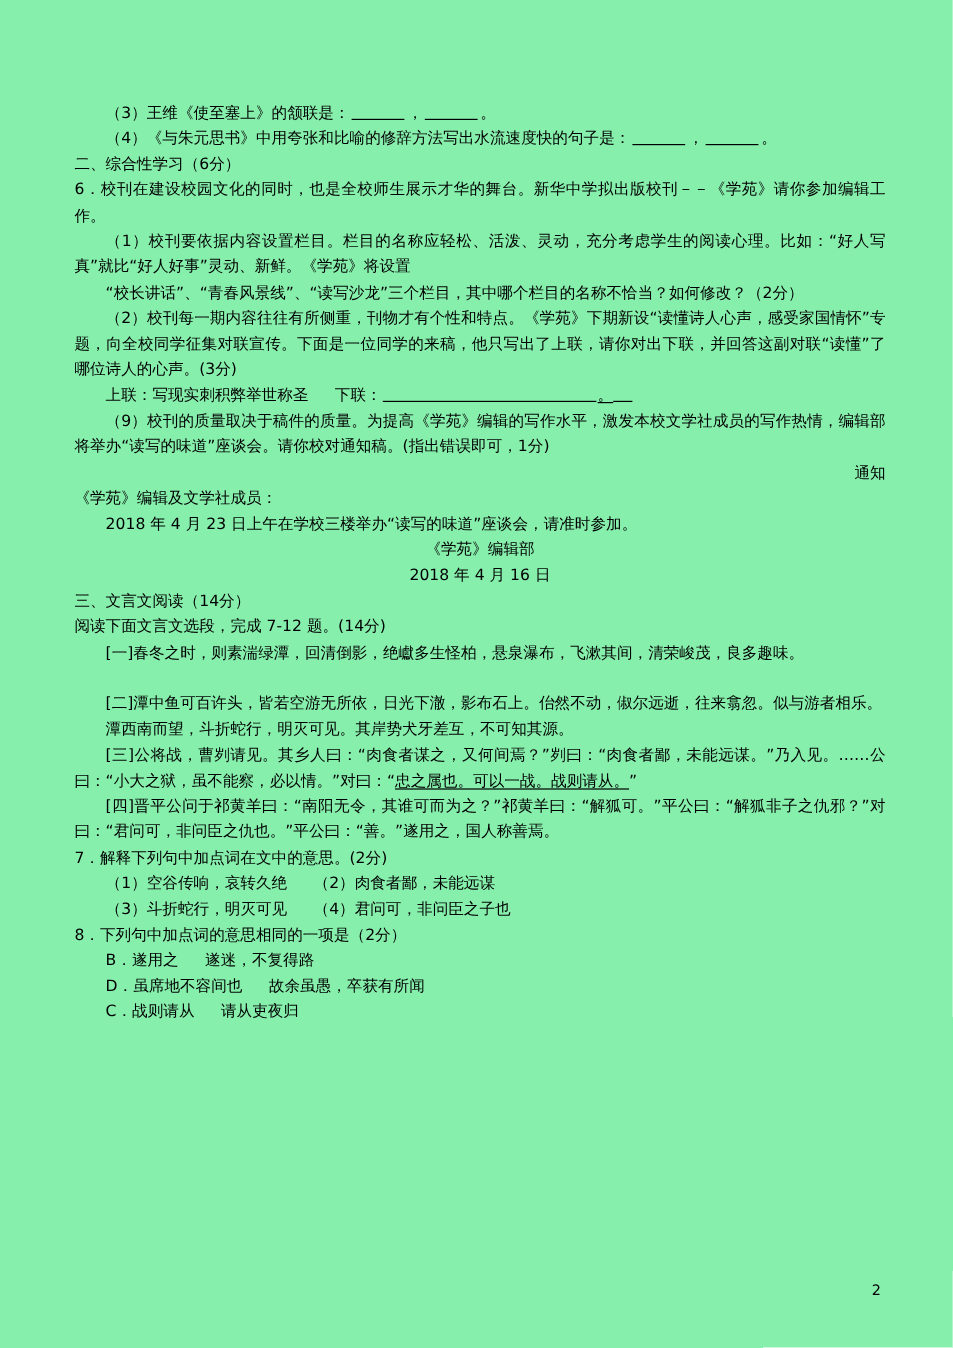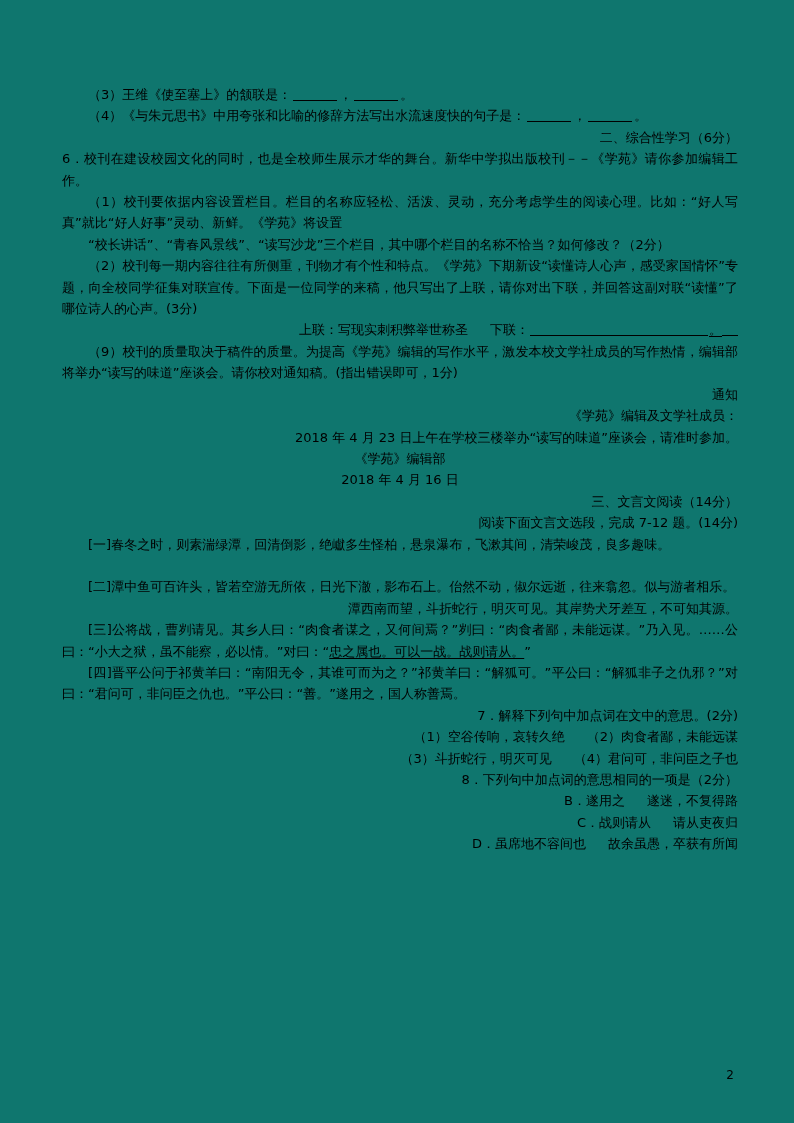--- a/index.html
+++ b/index.html
@@ -10,21 +10,21 @@
   }
   body {
     font-family: "DejaVu Sans", "Liberation Sans", sans-serif;
     color: #000000;
   }
   .page {
     position: relative;
     width: 794px;
     height: 1123px;
     margin: 0 auto;
-    background: #0f766e;
+    background: #86efac;
     box-sizing: border-box;
     overflow: hidden;
   }
   .content {
     position: absolute;
     left: 62px;
     top: 84px;
     width: 676px;
   }
   
@@ -35,21 +35,21 @@
     text-justify: inter-ideograph;
     letter-spacing: 0px;
     word-wrap: break-word;
     white-space: normal;
   }
   .ind1 { text-indent: 26px; }
   .ind0 { text-indent: 0px; }
   .pad-l { padding-left: 26px; }
   .center { text-align: right; text-indent: 0; }
   .right { text-align: center; text-indent: 0; }
-  .nojust { text-align: right; text-justify: auto; }
+  .nojust { text-align: left; text-justify: auto; }
 
   
   .blank {
     display: inline-block;
     border-bottom: 1px solid #000;
     width: 44px;
     height: 0.95em;
     vertical-align: -2px;
     margin: 0 2px;
   }
@@ -139,22 +139,22 @@
     </div>
     <div class="ln ind1 nojust">
       <span>（3）斗折蛇行，明灭可见</span><span class="sp-wide"></span><span>（4）君问可，非问臣之子也</span>
     </div>
 
     <div class="ln ind0 nojust">8．下列句中加点词的意思相同的一项是（2分）</div>
     <div class="ln pad-l ind0 nojust">
       <span>B．遂用之</span><span class="sp-wide"></span><span>遂迷，不复得路</span>
     </div>
     <div class="ln pad-l ind0 nojust">
-      <span>C．战则请从</span><span class="sp-wide"></span><span>请从吏夜归</span>
+      <span>D．虽席地不容间也</span><span class="sp-wide"></span><span>故余虽愚，卒获有所闻</span>
     </div>
     <div class="ln pad-l ind0 nojust">
-      <span>D．虽席地不容间也</span><span class="sp-wide"></span><span>故余虽愚，卒获有所闻</span>
+      <span>C．战则请从</span><span class="sp-wide"></span><span>请从吏夜归</span>
     </div>
 
   </div>
 
   <div class="pageno">2</div>
 </div>
 
 </body></html>

